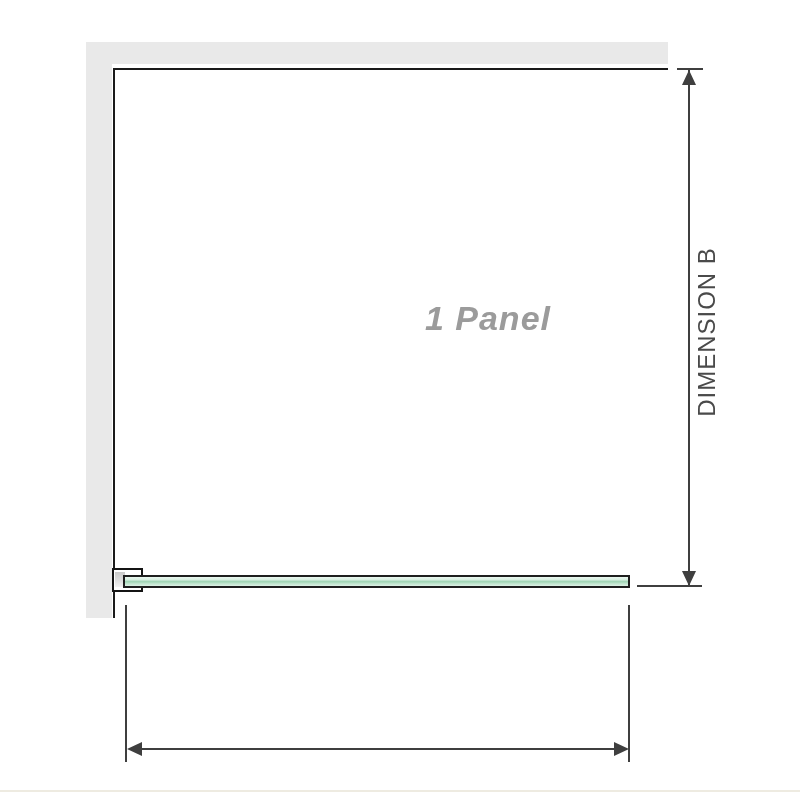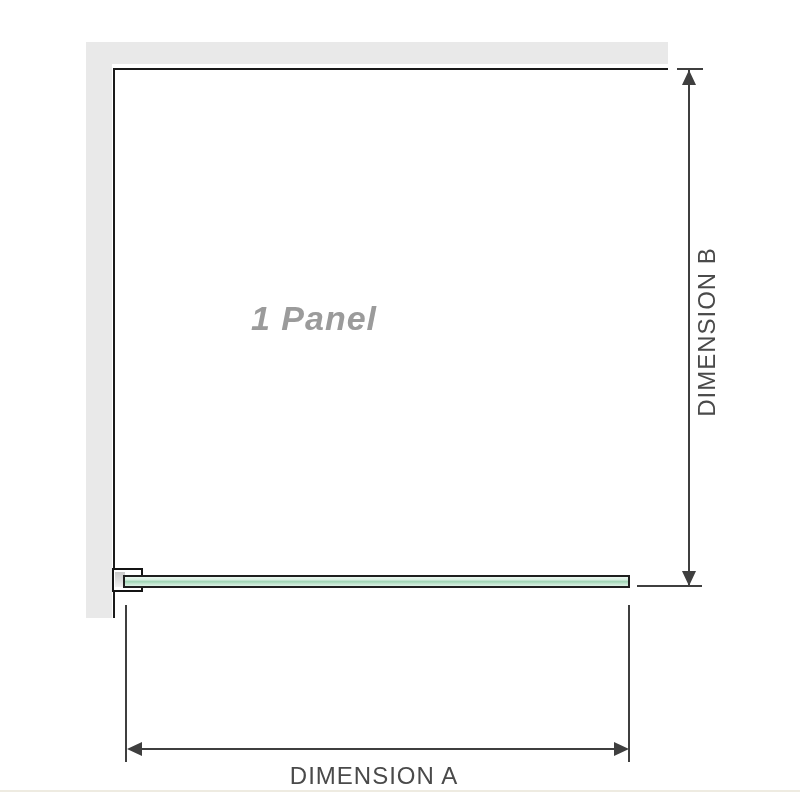--- a/index.html
+++ b/index.html
@@ -21,21 +21,21 @@
   .wall-top    { left: 86px;  top: 42px;  width: 582px; height: 22px; background: #e9e9e9; }
   .wall-left   { left: 86px;  top: 42px;  width: 26px;  height: 576px; background: #e9e9e9; }
 
   
   .panel-border-top  { left: 113px; top: 68px; width: 555px; height: 2px; background: #1a1a1a; }
   .panel-border-left { left: 113px; top: 68px; width: 2px;   height: 550px; background: #1a1a1a; }
 
   
   .panel-label {
     left: 251px; top: 301px; width: 300px; height: 40px;
-    text-align: left;
+    text-align: right;
     font-size: 34px; line-height: 34px;
     font-style: italic; font-weight: bold;
     color: #9b9b9b;
     letter-spacing: 1px;
   }
 
   
   .bracket {
     left: 112px; top: 568px; width: 27px; height: 20px;
     border: 2px solid #141414; background: #ffffff;
@@ -133,17 +133,16 @@
   <div class="abs dim dim-b-tick-bottom"></div>
   <div class="abs arrow dim-b-arrow-top"></div>
   <div class="abs arrow dim-b-arrow-bottom"></div>
   <div class="abs dim-b-label">DIMENSION B</div>
 
   <div class="abs dim dim-a-ext-left"></div>
   <div class="abs dim dim-a-ext-right"></div>
   <div class="abs dim dim-a-line"></div>
   <div class="abs arrow dim-a-arrow-left"></div>
   <div class="abs arrow dim-a-arrow-right"></div>
-  <div class="abs dim-a-label">DIMENSION A</div>
 
   <div class="abs footer-line"></div>
 
 </div>
 
 </body></html>

